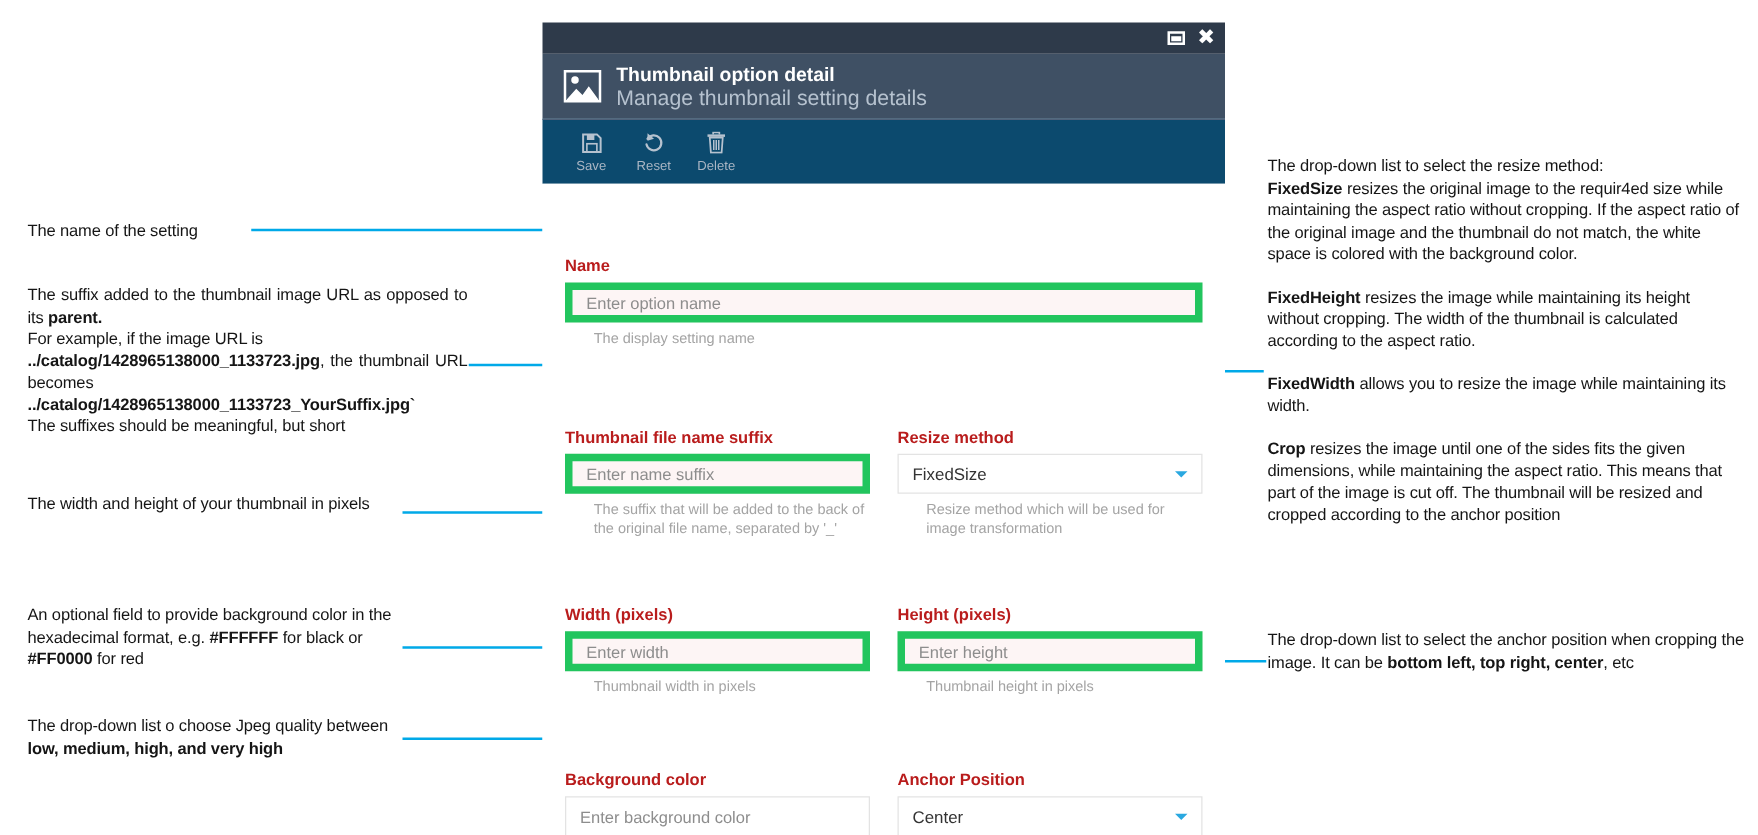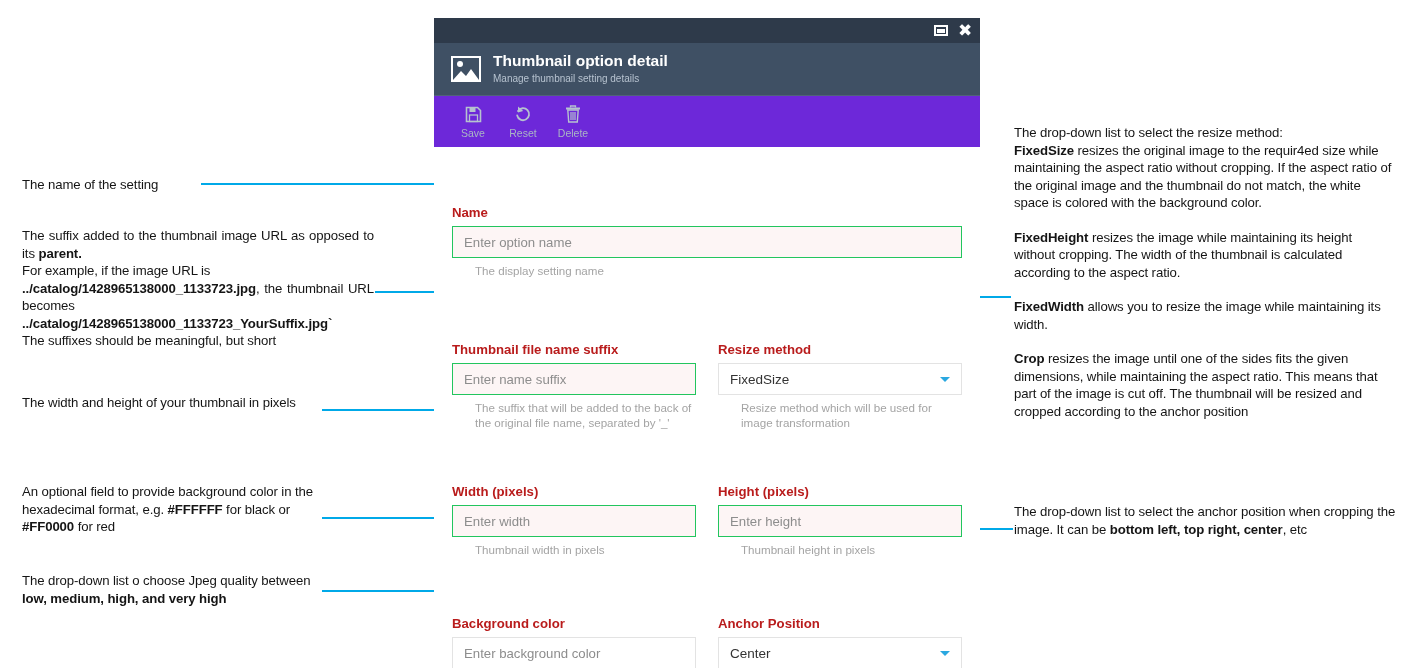--- a/index.html
+++ b/index.html
@@ -120,27 +120,27 @@
   }
   .hdr-text { margin-left: 12px; }
   .hdr-title {
     color: #ffffff;
     font-size: 15.5px;
     font-weight: bold;
     line-height: 18px;
   }
   .hdr-sub {
     color: #b6c2cf;
-    font-size: 10px;
+    font-size: 17px;
     line-height: 15px;
     margin-top: 1px;
   }
 
   .dlg-toolbar {
-    background: #6d28d9;
+    background: #0c4a6e;
     border-top: 1px solid #50627a;
     height: 52px;
     display: flex;
     align-items: center;
     padding-left: 14px;
     box-sizing: border-box;
   }
   .tool-btn {
     width: 50px;
     display: flex;
@@ -174,21 +174,21 @@
   }
   .input {
     height: 32px;
     box-sizing: border-box;
     display: flex;
     align-items: center;
     padding: 0 11px;
     font-size: 13.2px;
     color: #8d8d8d;
     background: #fdf5f5;
-    border: 1px solid #22c55e;
+    border: 6px solid #22c55e;
   }
   .input.plain {
     background: #ffffff;
     border: 1px solid #e3e3e3;
   }
   .select {
     height: 32px;
     box-sizing: border-box;
     display: flex;
     align-items: center;

